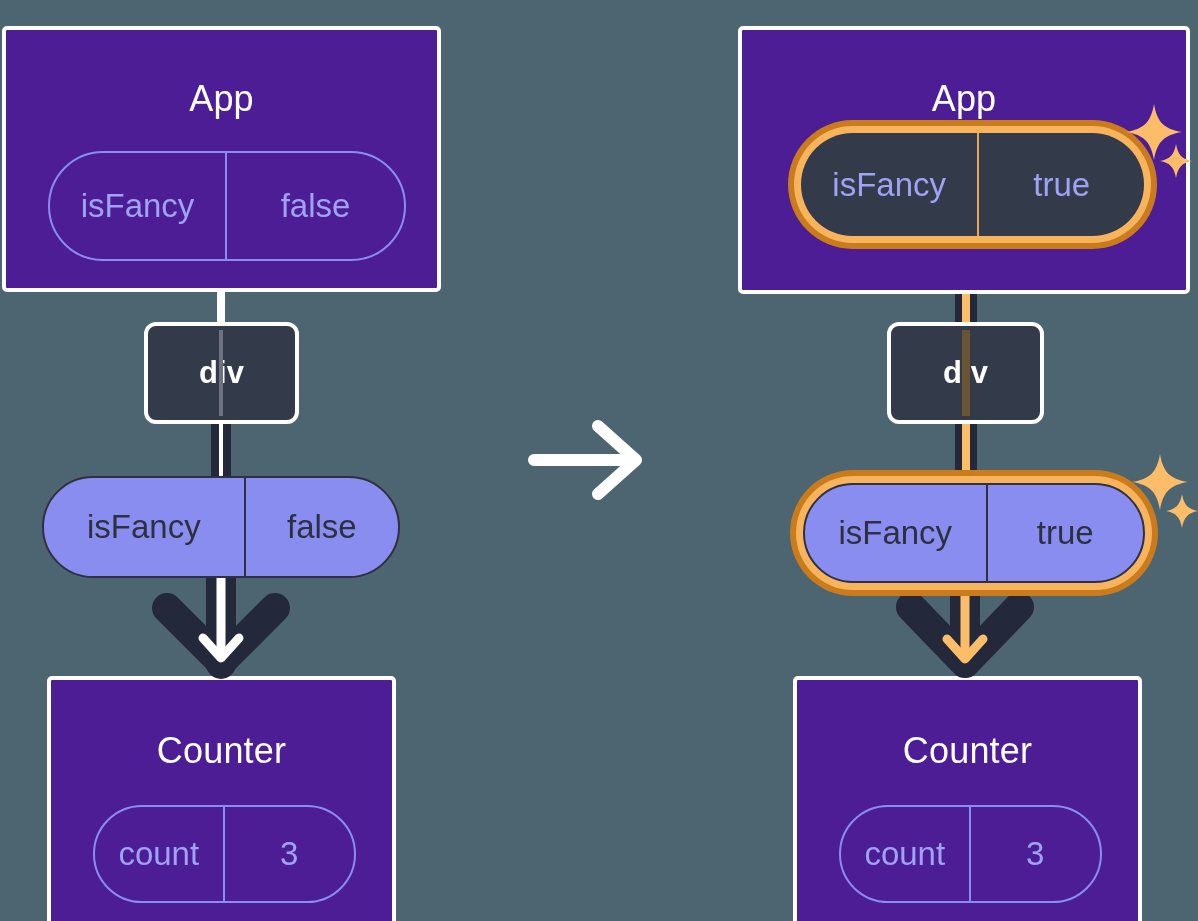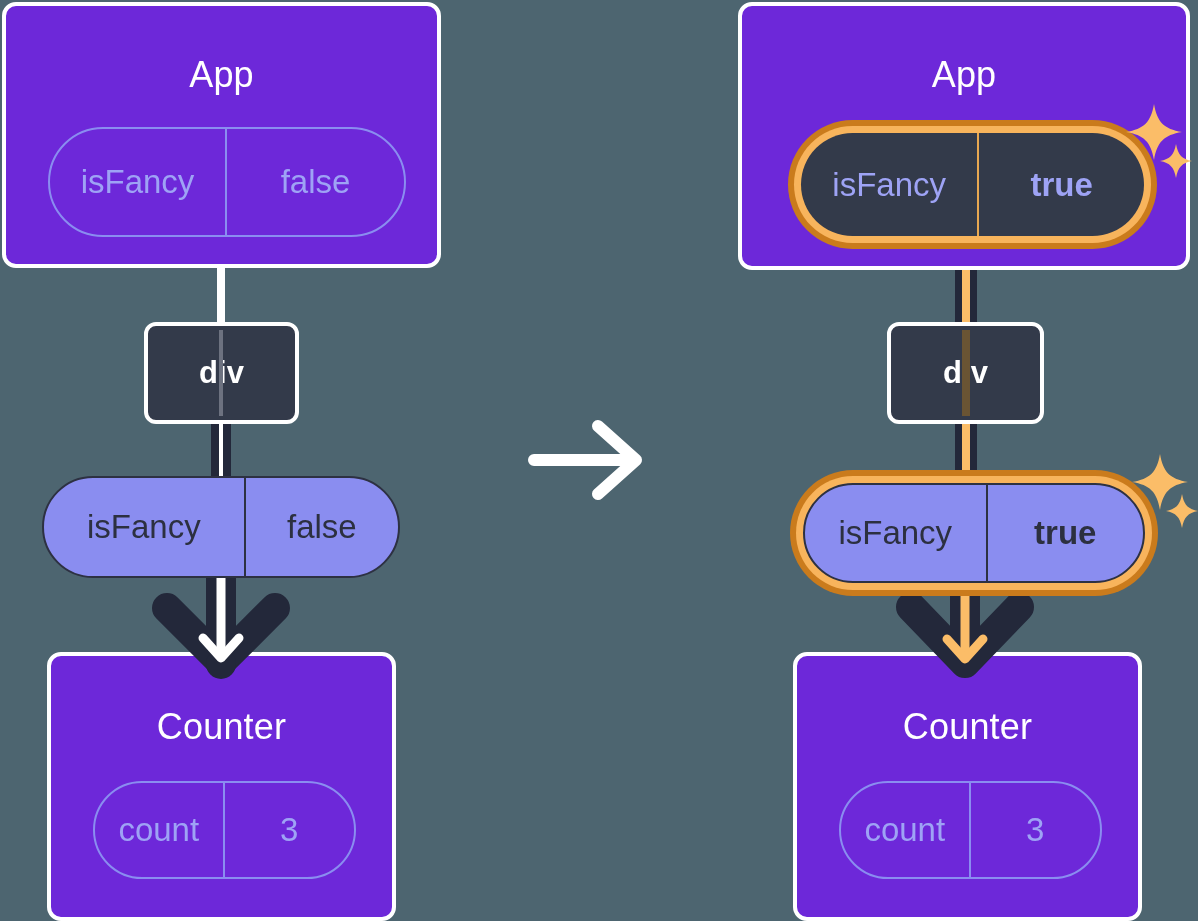--- a/index.html
+++ b/index.html
@@ -15,25 +15,26 @@
   }
   #stage {
     position: relative;
     width: 1198px;
     height: 921px;
   }
 
   
   .panel {
     position: absolute;
-    background: #6d28d9;
+    background: #4c1d95;
     border: 4px solid #ffffff;
-    border-radius: 14px;
+    border-radius: 5px;
     box-sizing: border-box;
     z-index: 5;
+    margin-top: 24px;
   }
   .panel-title {
     position: absolute;
     left: 0;
     right: 0;
     text-align: center;
     color: #ffffff;
     font-size: 36px;
     letter-spacing: .2px;
   }
@@ -117,21 +118,21 @@
   .hl-dark .cell { color: #9ea3f5; font-size: 33px; }
   .hl-dark .cell.key { flex: 0 0 52%; border-right: 2px solid #e9a851; }
   .hl-purple .inner { background: #8a8df0; border: 2px solid #2d3142; }
   .hl-purple .cell { color: #2c3040; font-size: 33px; }
   .hl-purple .cell.key { flex: 0 0 54%; border-right: 2px solid #2d3142; }
   .pill-hl .cell {
     display: flex; align-items: center; justify-content: center;
     box-sizing: border-box; white-space: nowrap;
   }
   .pill-hl .cell.val { flex: 1 1 auto; }
-  .bold { font-weight: bold; }
+  .bold { font-weight: normal; }
 
   
   .wire {
     position: absolute;
     box-sizing: border-box;
     z-index: 2;
   }
   .wire-white { background: #ffffff; }
   .wire-dark  { background: #23283a; }
   .wire-core-white { background: #ffffff; }

